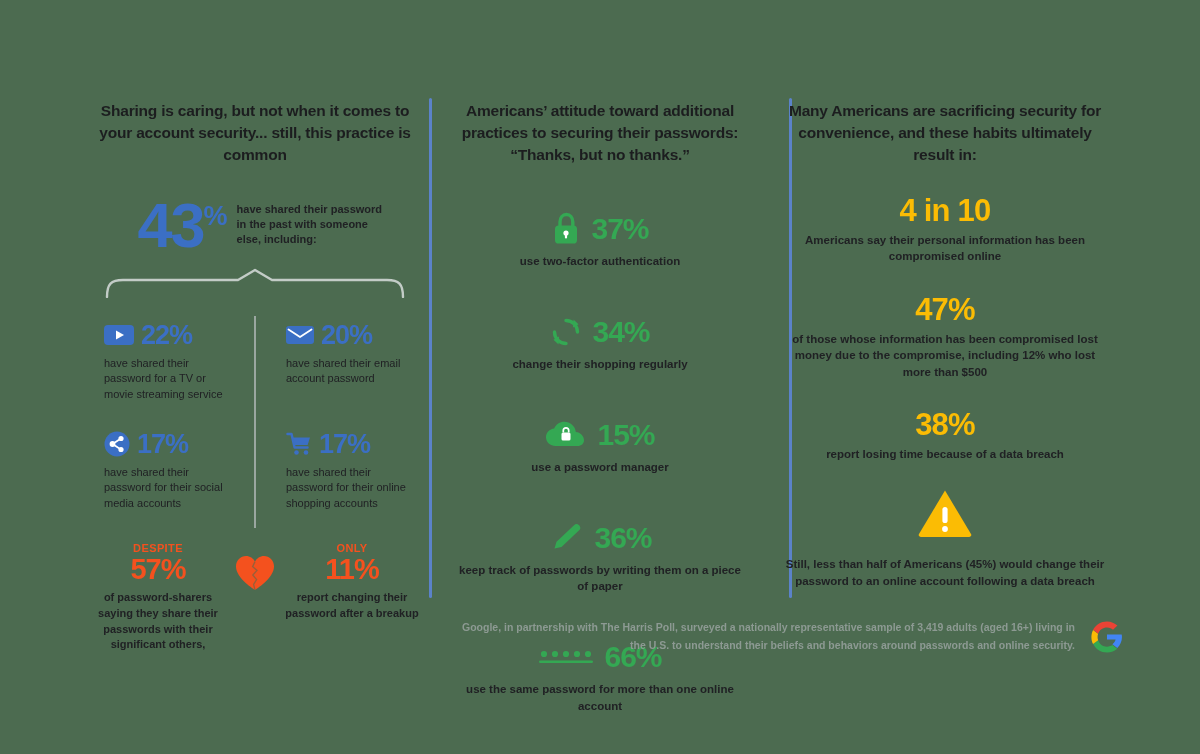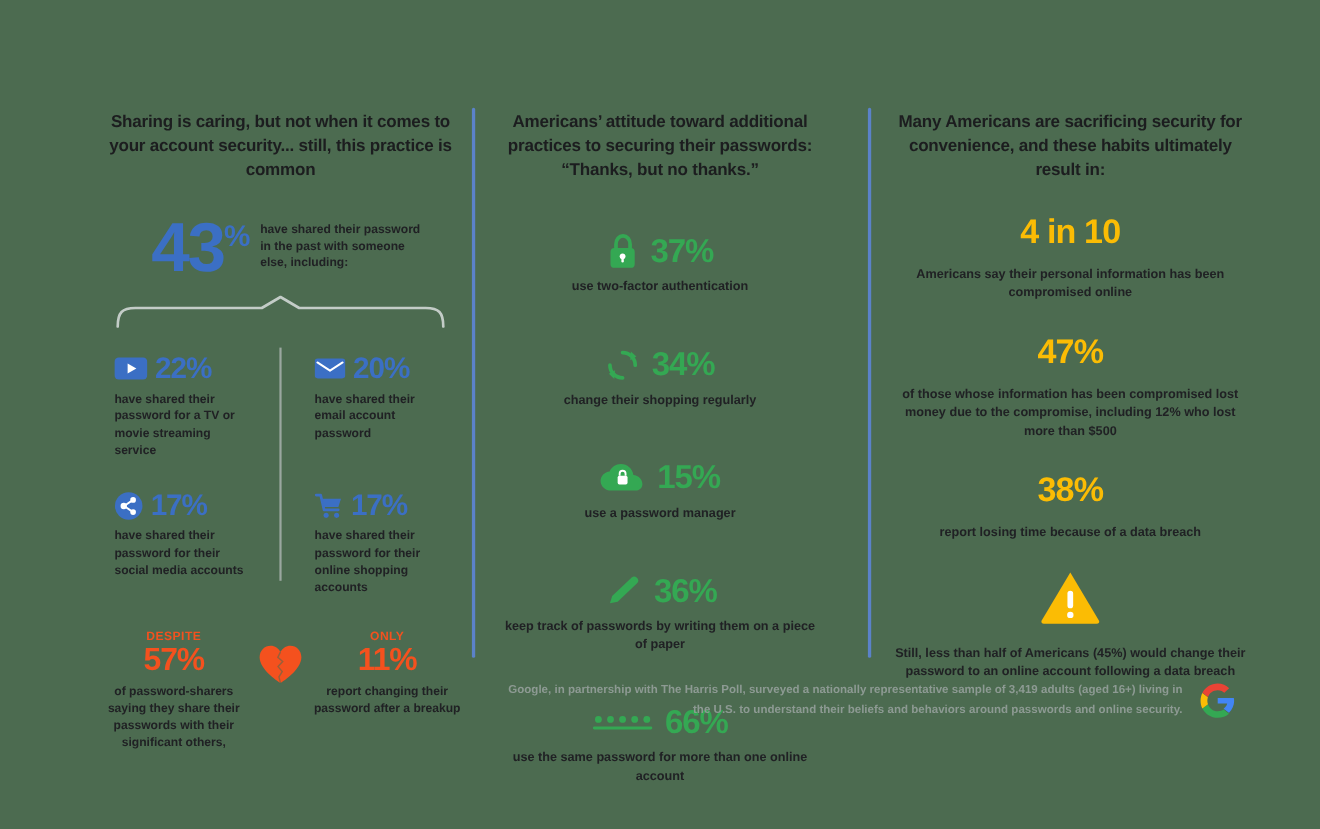--- a/index.html
+++ b/index.html
@@ -22,21 +22,21 @@
 
   
   .col {
     position: absolute;
     top: 100px;
     text-align: center;
     color: #202124;
   }
   .col-left   { left: 90px;  width: 330px; }
   .col-mid    { left: 455px; width: 290px; }
-  .col-right  { left: 808px; width: 330px; }
+  .col-right  { left: 780px; width: 330px; }
 
   .divider {
     position: absolute;
     width: 3px;
     border-radius: 2px;
     background: #5b82c9;
   }
   .divider-1 { left: 429px; top: 98px;  height: 500px; }
   .divider-2 { left: 789px; top: 98px;  height: 500px; }
 
@@ -110,21 +110,21 @@
     gap: 7px;
   }
   .cell-pct {
     font-size: 27px;
     font-weight: 800;
     color: #3b6fc4;
     letter-spacing: -1px;
   }
   .cell-desc {
     font-size: 11px;
-    font-weight: 700;
+    font-weight: 400;
     line-height: 1.42;
     margin-top: 5px;
     color: #202124;
     max-width: 120px;
   }
 
   
   .orange-row {
     display: grid;
     grid-template-columns: 1fr 58px 1fr;
@@ -182,21 +182,21 @@
     font-weight: 800;
     color: #fbbc04;
     letter-spacing: -0.8px;
     line-height: 1.1;
   }
   .right-desc {
     font-size: 11.5px;
     font-weight: 700;
     line-height: 1.42;
     color: #202124;
-    margin-top: 14px;
+    margin-top: 4px;
   }
   .warn-wrap { display: flex; justify-content: center; margin-top: 26px; }
   .warn-note {
     font-size: 11.5px;
     font-weight: 800;
     line-height: 1.45;
     color: #202124;
     margin-top: 18px;
   }
 

